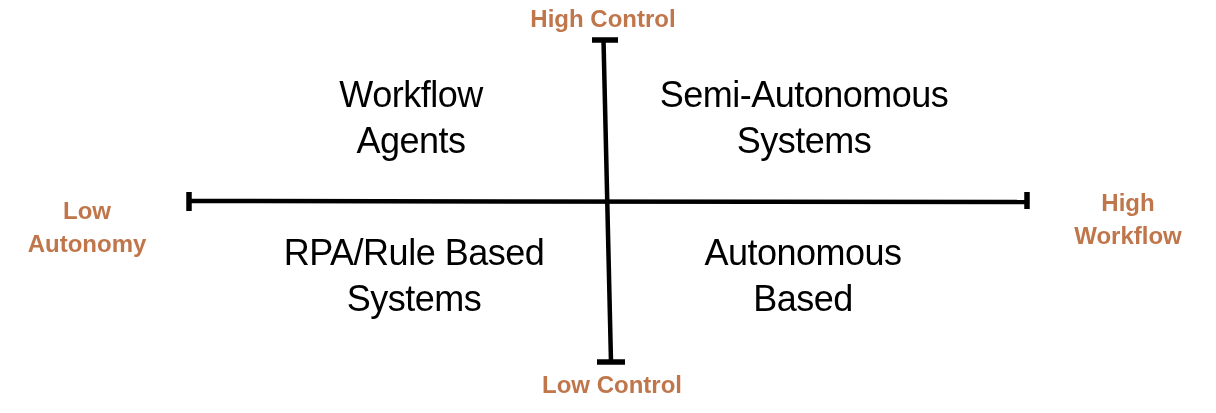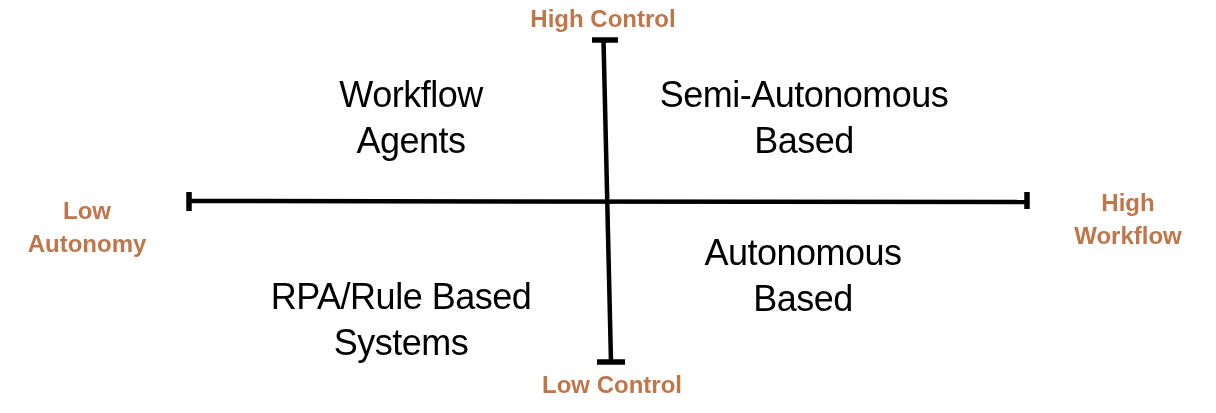--- a/index.html
+++ b/index.html
@@ -35,21 +35,21 @@
     position: absolute;
     font-weight: 700;
     font-size: 24px;
     color: var(--accent, #C0764B);
     text-align: center;
     white-space: pre-line;
   }
   .alabel.side { line-height: 33px; margin-top: 12px; }
   .qlabel.tl { left: 231px; top: 72px;  width: 360px; }
   .qlabel.tr { left: 624px; top: 72px;  width: 360px; }
-  .qlabel.bl { left: 221px; top: 230px; width: 360px; margin-top: 44px; }
+  .qlabel.bl { left: 234px; top: 230px; width: 360px; }
   .qlabel.br { left: 623px; top: 230px; width: 360px; }
   .alabel.top    { left: 503px;  top: 5px;   width: 200px; }
   .alabel.bottom { left: 512px;  top: 371px; width: 200px; }
   .alabel.left   { left: 7px;    top: 182px; width: 160px; }
   .alabel.right  { left: 1048px; top: 174px; width: 160px; }
 </style>
 </head>
 <body>
 
 <div class="canvas">
@@ -72,21 +72,21 @@
   <div class="alabel side left">Low
 Autonomy</div>
 
   <div class="alabel side right">High
 Workflow</div>
 
   <div class="qlabel tl">Workflow
 Agents</div>
 
   <div class="qlabel tr">Semi-Autonomous
-Based</div>
+Systems</div>
 
   <div class="qlabel bl">RPA/Rule Based
 Systems</div>
 
   <div class="qlabel br">Autonomous
 Based</div>
 
 </div>
 
 </body></html>

